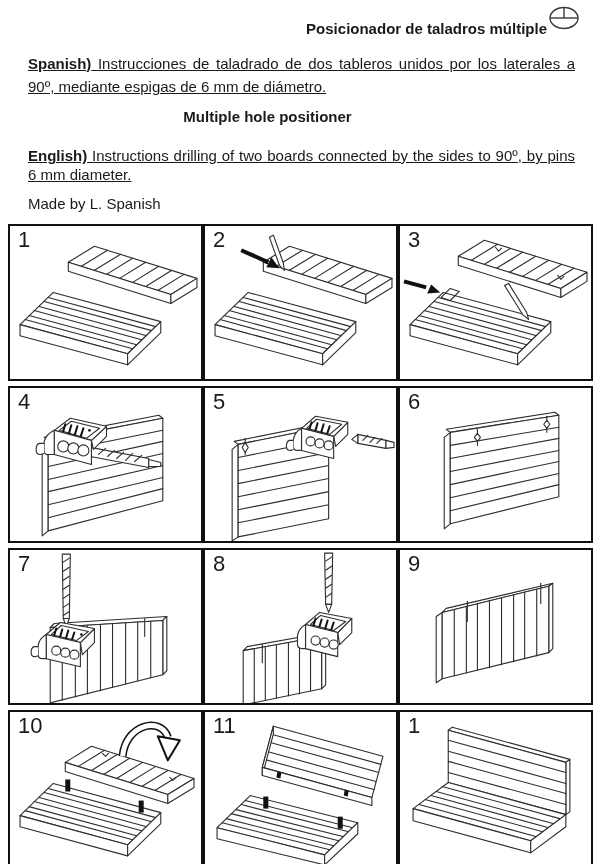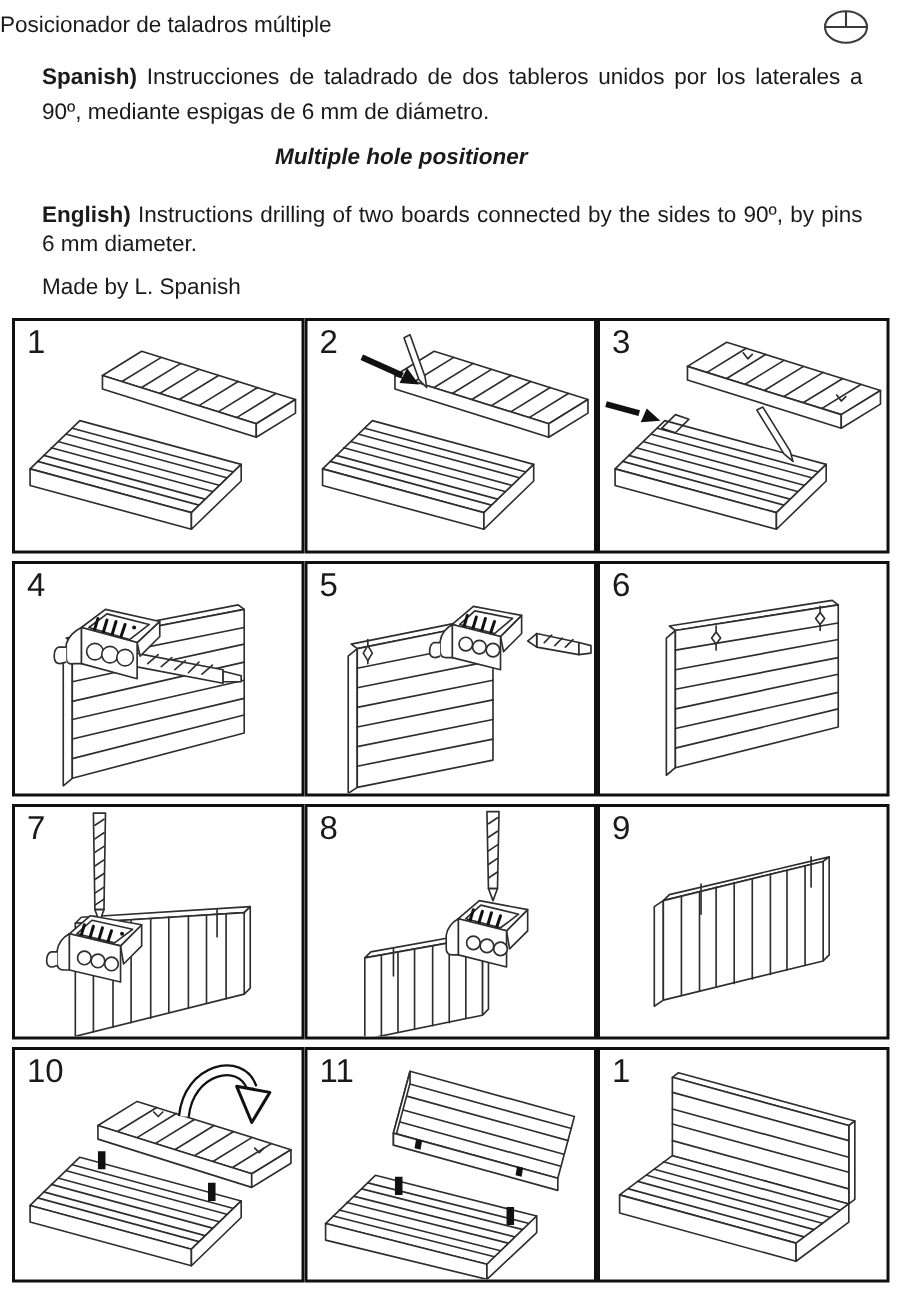--- a/index.html
+++ b/index.html
@@ -2,25 +2,25 @@
 <html><head>
 <meta charset="utf-8">
 <style>
   html,body{margin:0;padding:0;}
   body{
     width:600px;height:864px;background:#ffffff;overflow:hidden;
     font-family:"Liberation Sans",sans-serif;color:#1a1a1a;
     -webkit-font-smoothing:antialiased;
   }
   .header{position:relative;padding-top:8px;}
-  .doc-title{width:535px;text-align:left;font-weight:normal;font-size:15px;margin:0;}
+  .doc-title{width:535px;text-align:right;font-weight:bold;font-size:15px;margin:12px;}
   .logo{position:absolute;top:6px;right:20px;}
-  .para{margin:15px 25px 0 28px;font-size:15px;line-height:23px;text-align:justify;}
+  .para{margin:15px 25px 0 28px;font-size:15px;line-height:23px;text-align:justify;text-decoration:underline;}
   .para.en{margin-top:21px;line-height:19px;}
-  .subtitle{width:535px;text-align:center;font-weight:bold;font-size:15px;margin:10px 0 0 0;font-style:italic;}
+  .subtitle{width:535px;text-align:center;font-weight:bold;font-size:15px;margin:10px 0 0 0;}
   .line{margin:14px 25px 0 28px;font-size:15px;}
   .line.credit{margin-top:11px;}
   .grid{
     margin:12px 7px 0 8px;
     display:grid;grid-template-columns:repeat(3,1fr);
     grid-auto-rows:157px;row-gap:5px;column-gap:0;
   }
   .cell{position:relative;border:2.5px solid #101010;background:#fff;overflow:hidden;}
   .cell svg{position:absolute;left:0;top:0;width:100%;height:100%;}
   .num{position:absolute;top:0;left:8px;font-size:22px;line-height:28px;color:#1a1a1a;z-index:2;}

